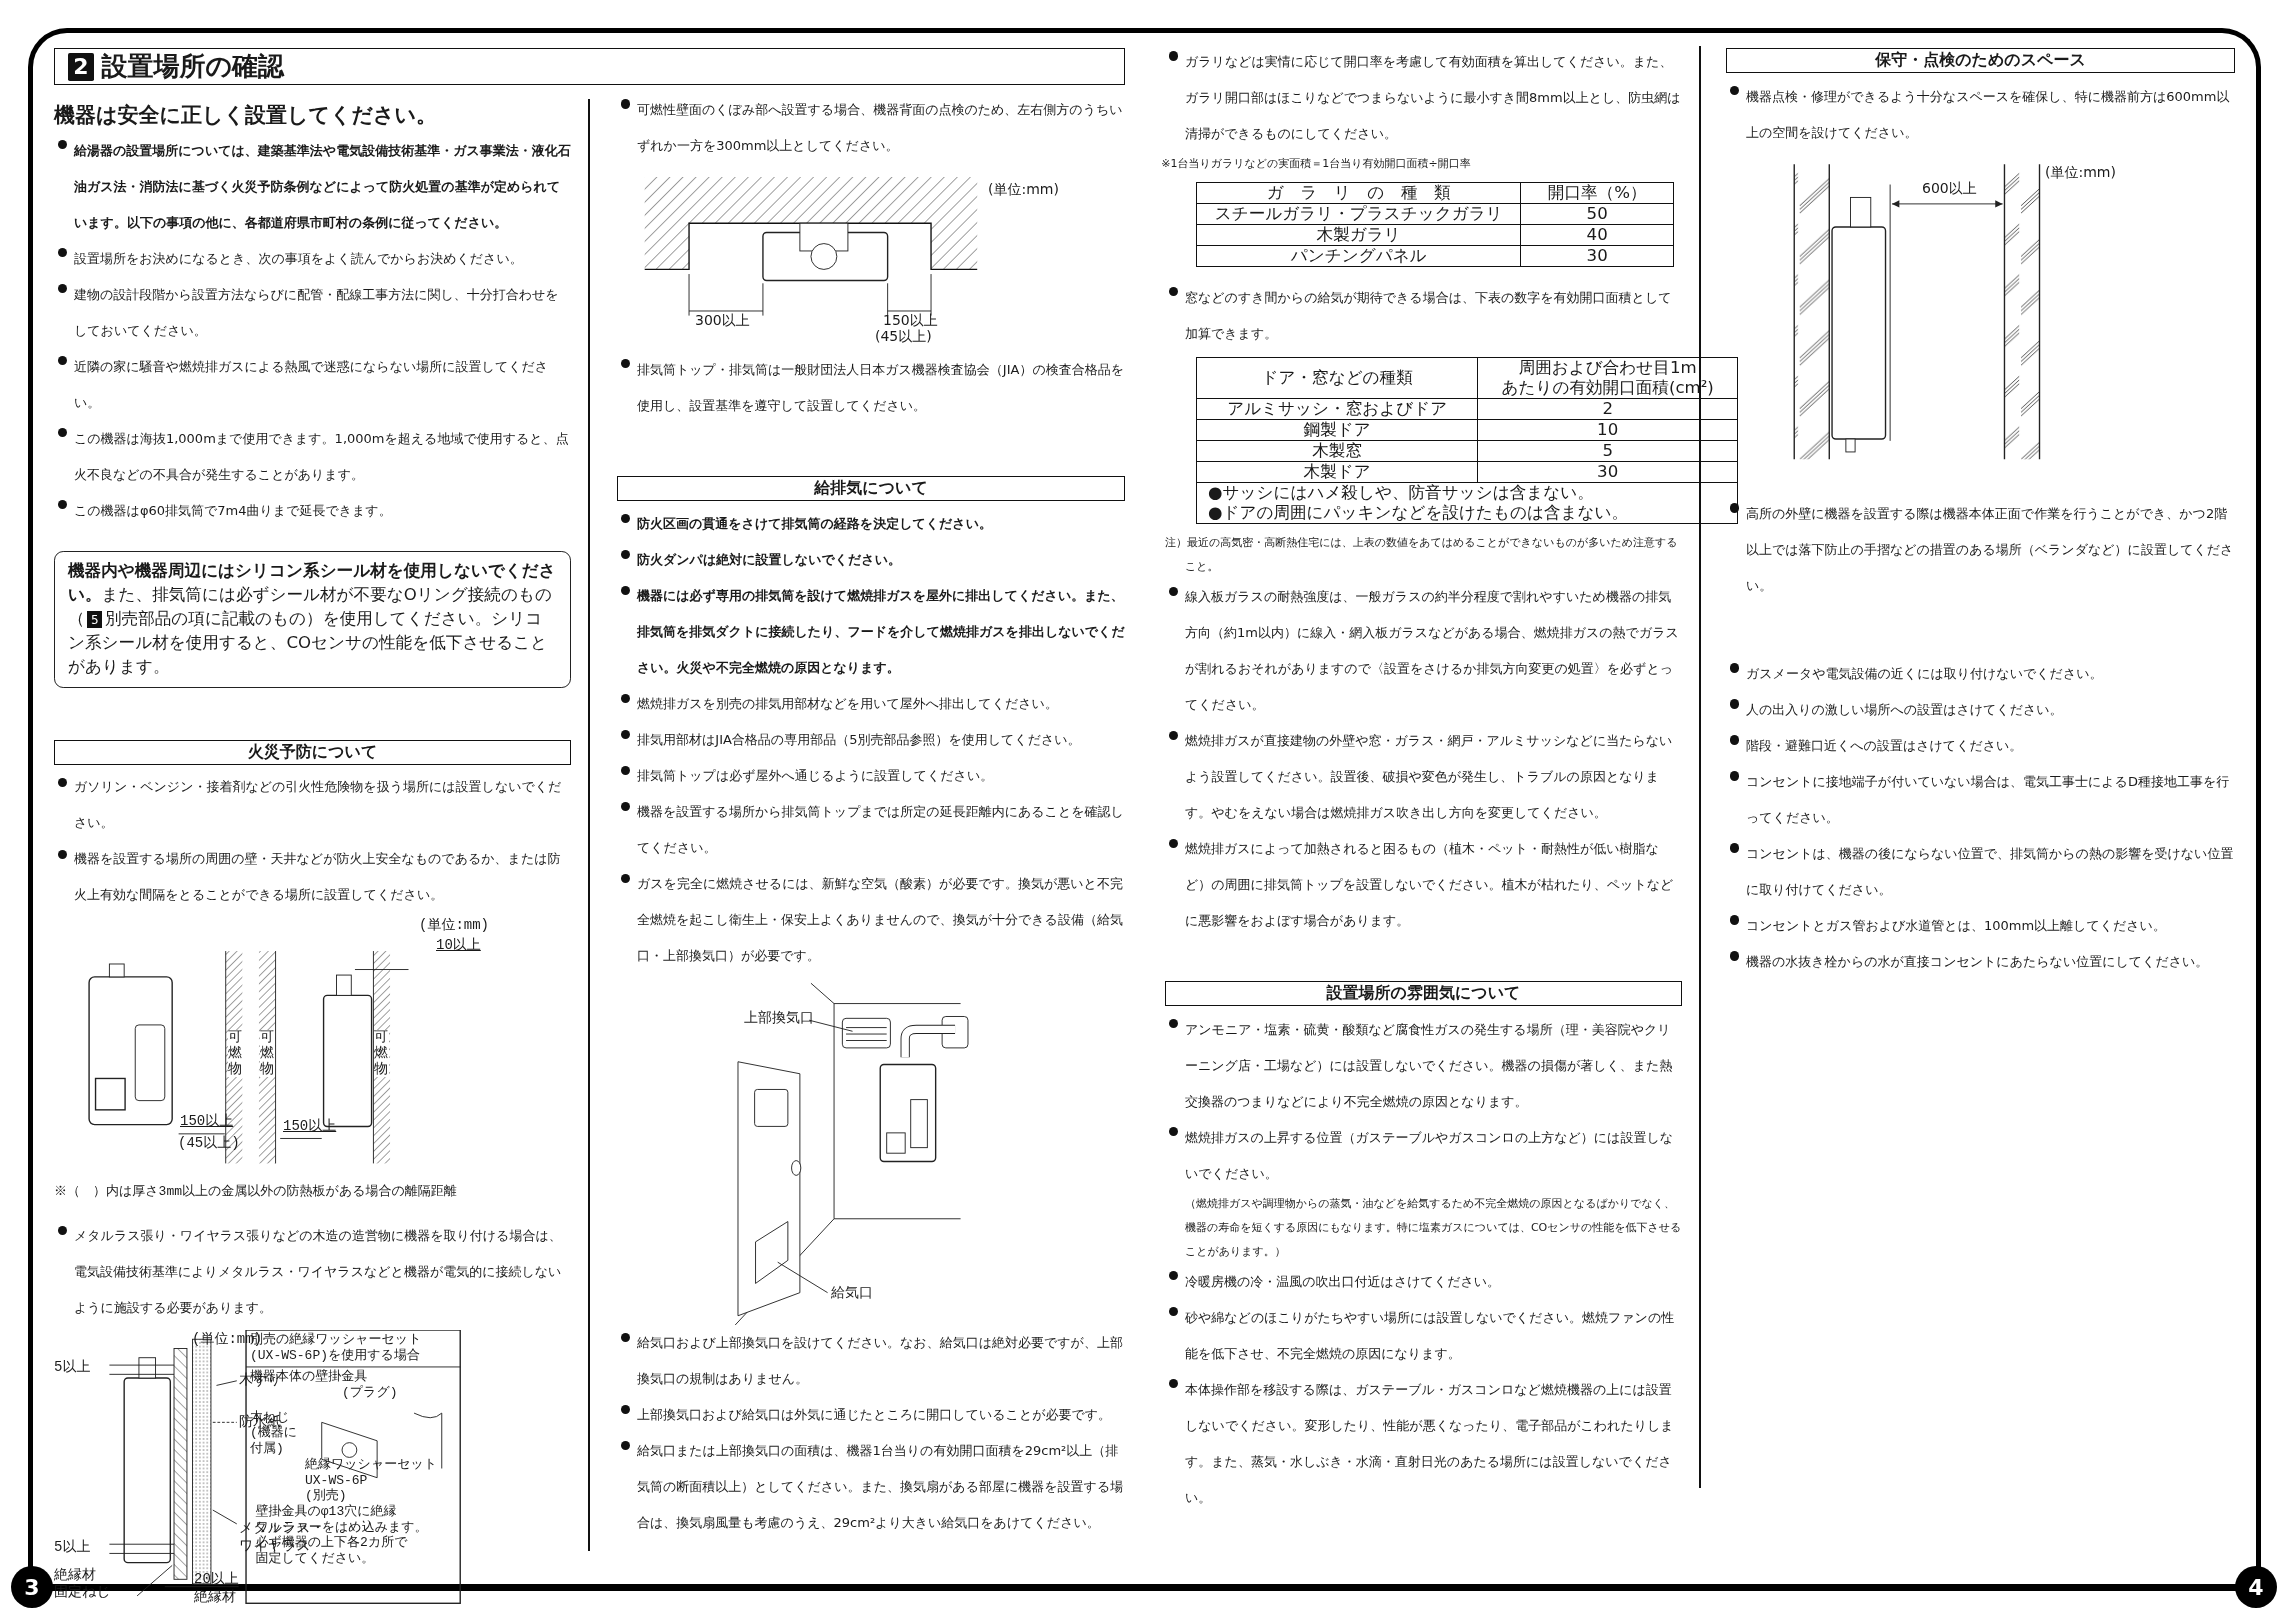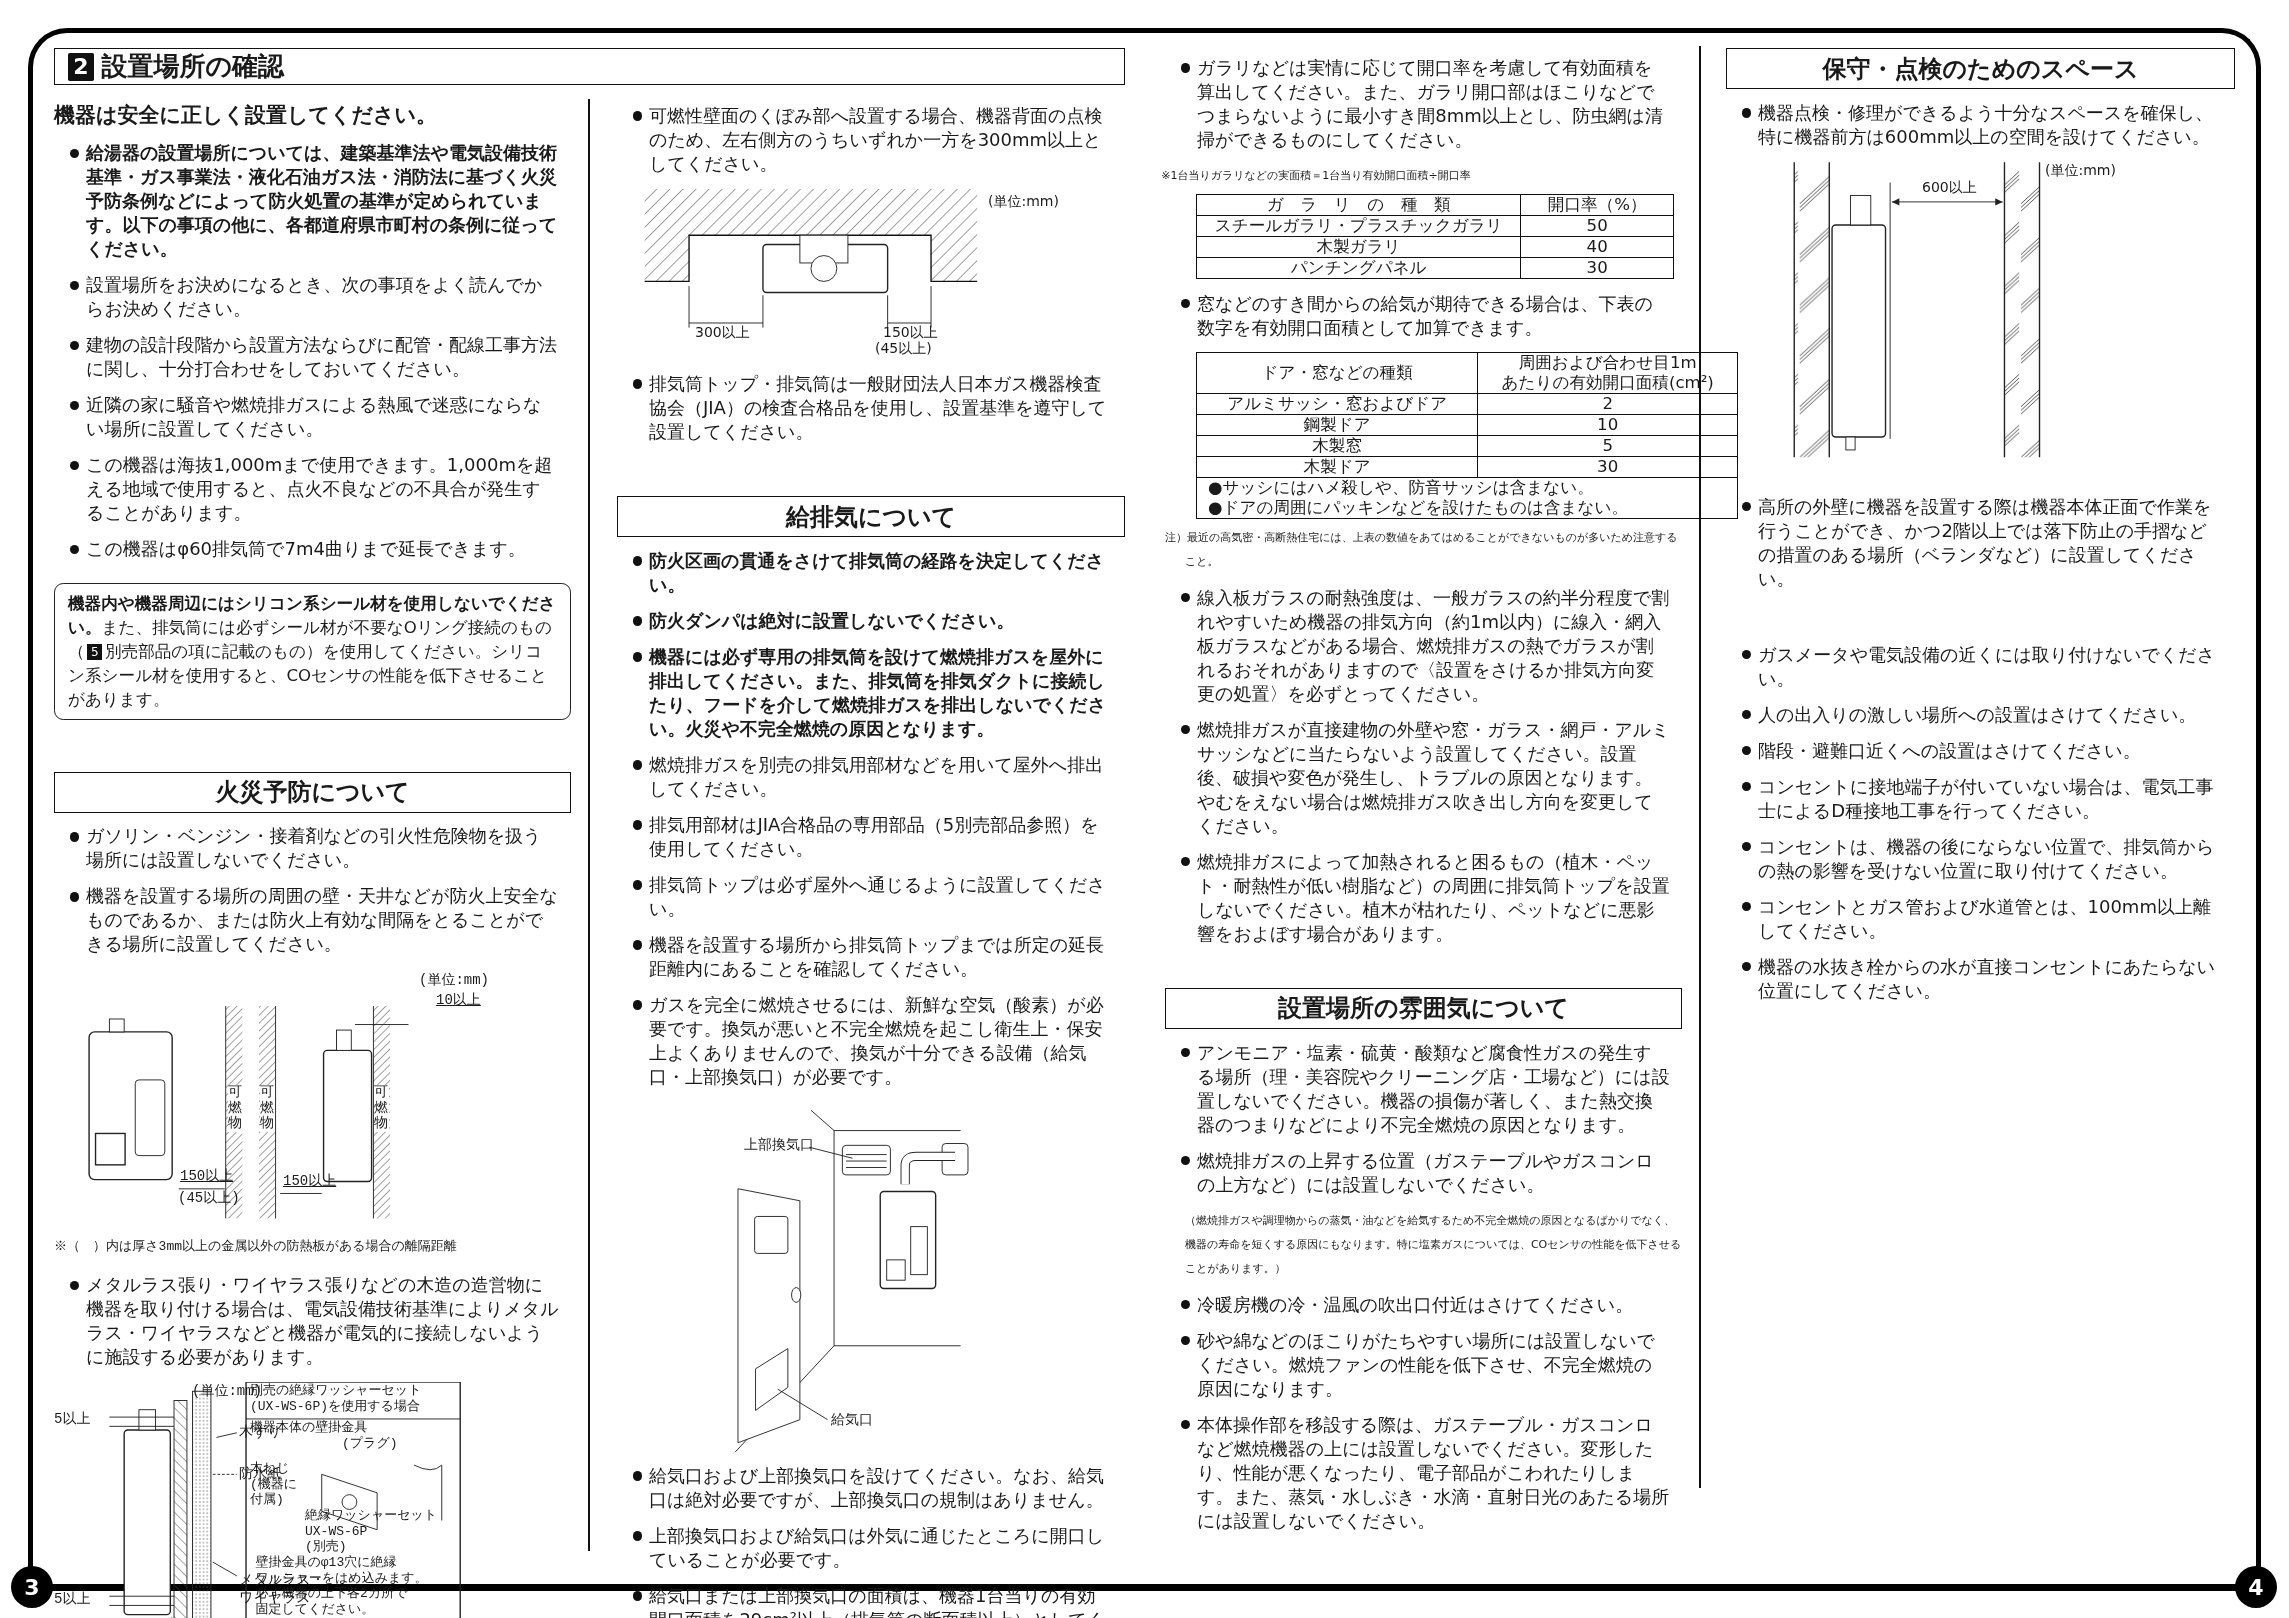--- a/index.html
+++ b/index.html
@@ -10,25 +10,25 @@
            border-radius:39px 39px 0 0; box-sizing:border-box; }
   .bottom-line { position:absolute; left:28px; top:1584px; width:2233px; height:6.5px; background:#000; }
   .page-badge { position:absolute; width:42px; height:42px; border-radius:50%; background:#000;
                 color:#fff; font-weight:bold; font-size:22px; display:flex; align-items:center; justify-content:center; }
   .col { position:absolute; top:48px; }
   .divider { position:absolute; width:1.8px; background:#111; }
   .title-box { border:1.8px solid #111; height:37px; display:flex; align-items:center; padding-left:13px;
                font-weight:bold; font-size:26px; box-sizing:border-box; }
   .title-num { display:inline-flex; width:26px; height:28px; background:#111; color:#fff; align-items:center;
                justify-content:center; font-size:22px; margin-right:7.4px; border-radius:1.8px; }
-  .section-head { border:1.8px solid #111; height:41px; display:flex; align-items:center; justify-content:center;
-                  font-weight:bold; font-size:24px; box-sizing:border-box; margin:5.5px 0 5.5px; }
+  .section-head { border:1.8px solid #111; height:25px; display:flex; align-items:center; justify-content:center;
+                  font-weight:bold; font-size:16px; box-sizing:border-box; margin:5.5px 0 5.5px; }
   .lead { font-weight:bold; font-size:21px; margin:9.2px 0 3.7px; }
   ul.b { list-style:none; margin:0; padding:0; }
-  ul.b li { position:relative; padding-left:20px; font-size:18px; line-height:24px; margin:12px; }
+  ul.b li { position:relative; padding-left:20px; font-size:13px; line-height:36px; margin:0; }
   ul.b li::before { content:""; position:absolute; left:3.7px; top:7.4px; width:9.2px; height:9.2px; border-radius:50%; background:#111; }
   ul.b li.bold { font-weight:bold; }
   .p { font-size:11px; line-height:24px; }
   .note { font-size:14.8px; line-height:20px; }
   .warnbox { border:1.4px solid #222; border-radius:9.2px; padding:7.4px 13px; font-size:16.6px; line-height:24px; margin-top:22px; }
   .warnbox b { font-weight:bold; }
   .inl-num { display:inline-flex; width:14.8px; height:16.6px; background:#111; color:#fff; font-size:12px;
              align-items:center; justify-content:center; margin:0 2.8px; vertical-align:middle; }
   table.t { border-collapse:collapse; font-size:16.6px;padding-left:6px; }
   table.t td, table.t th { border:1.4px solid #111; text-align:center; font-weight:normal; padding:0 5.5px; line-height:20px; }

